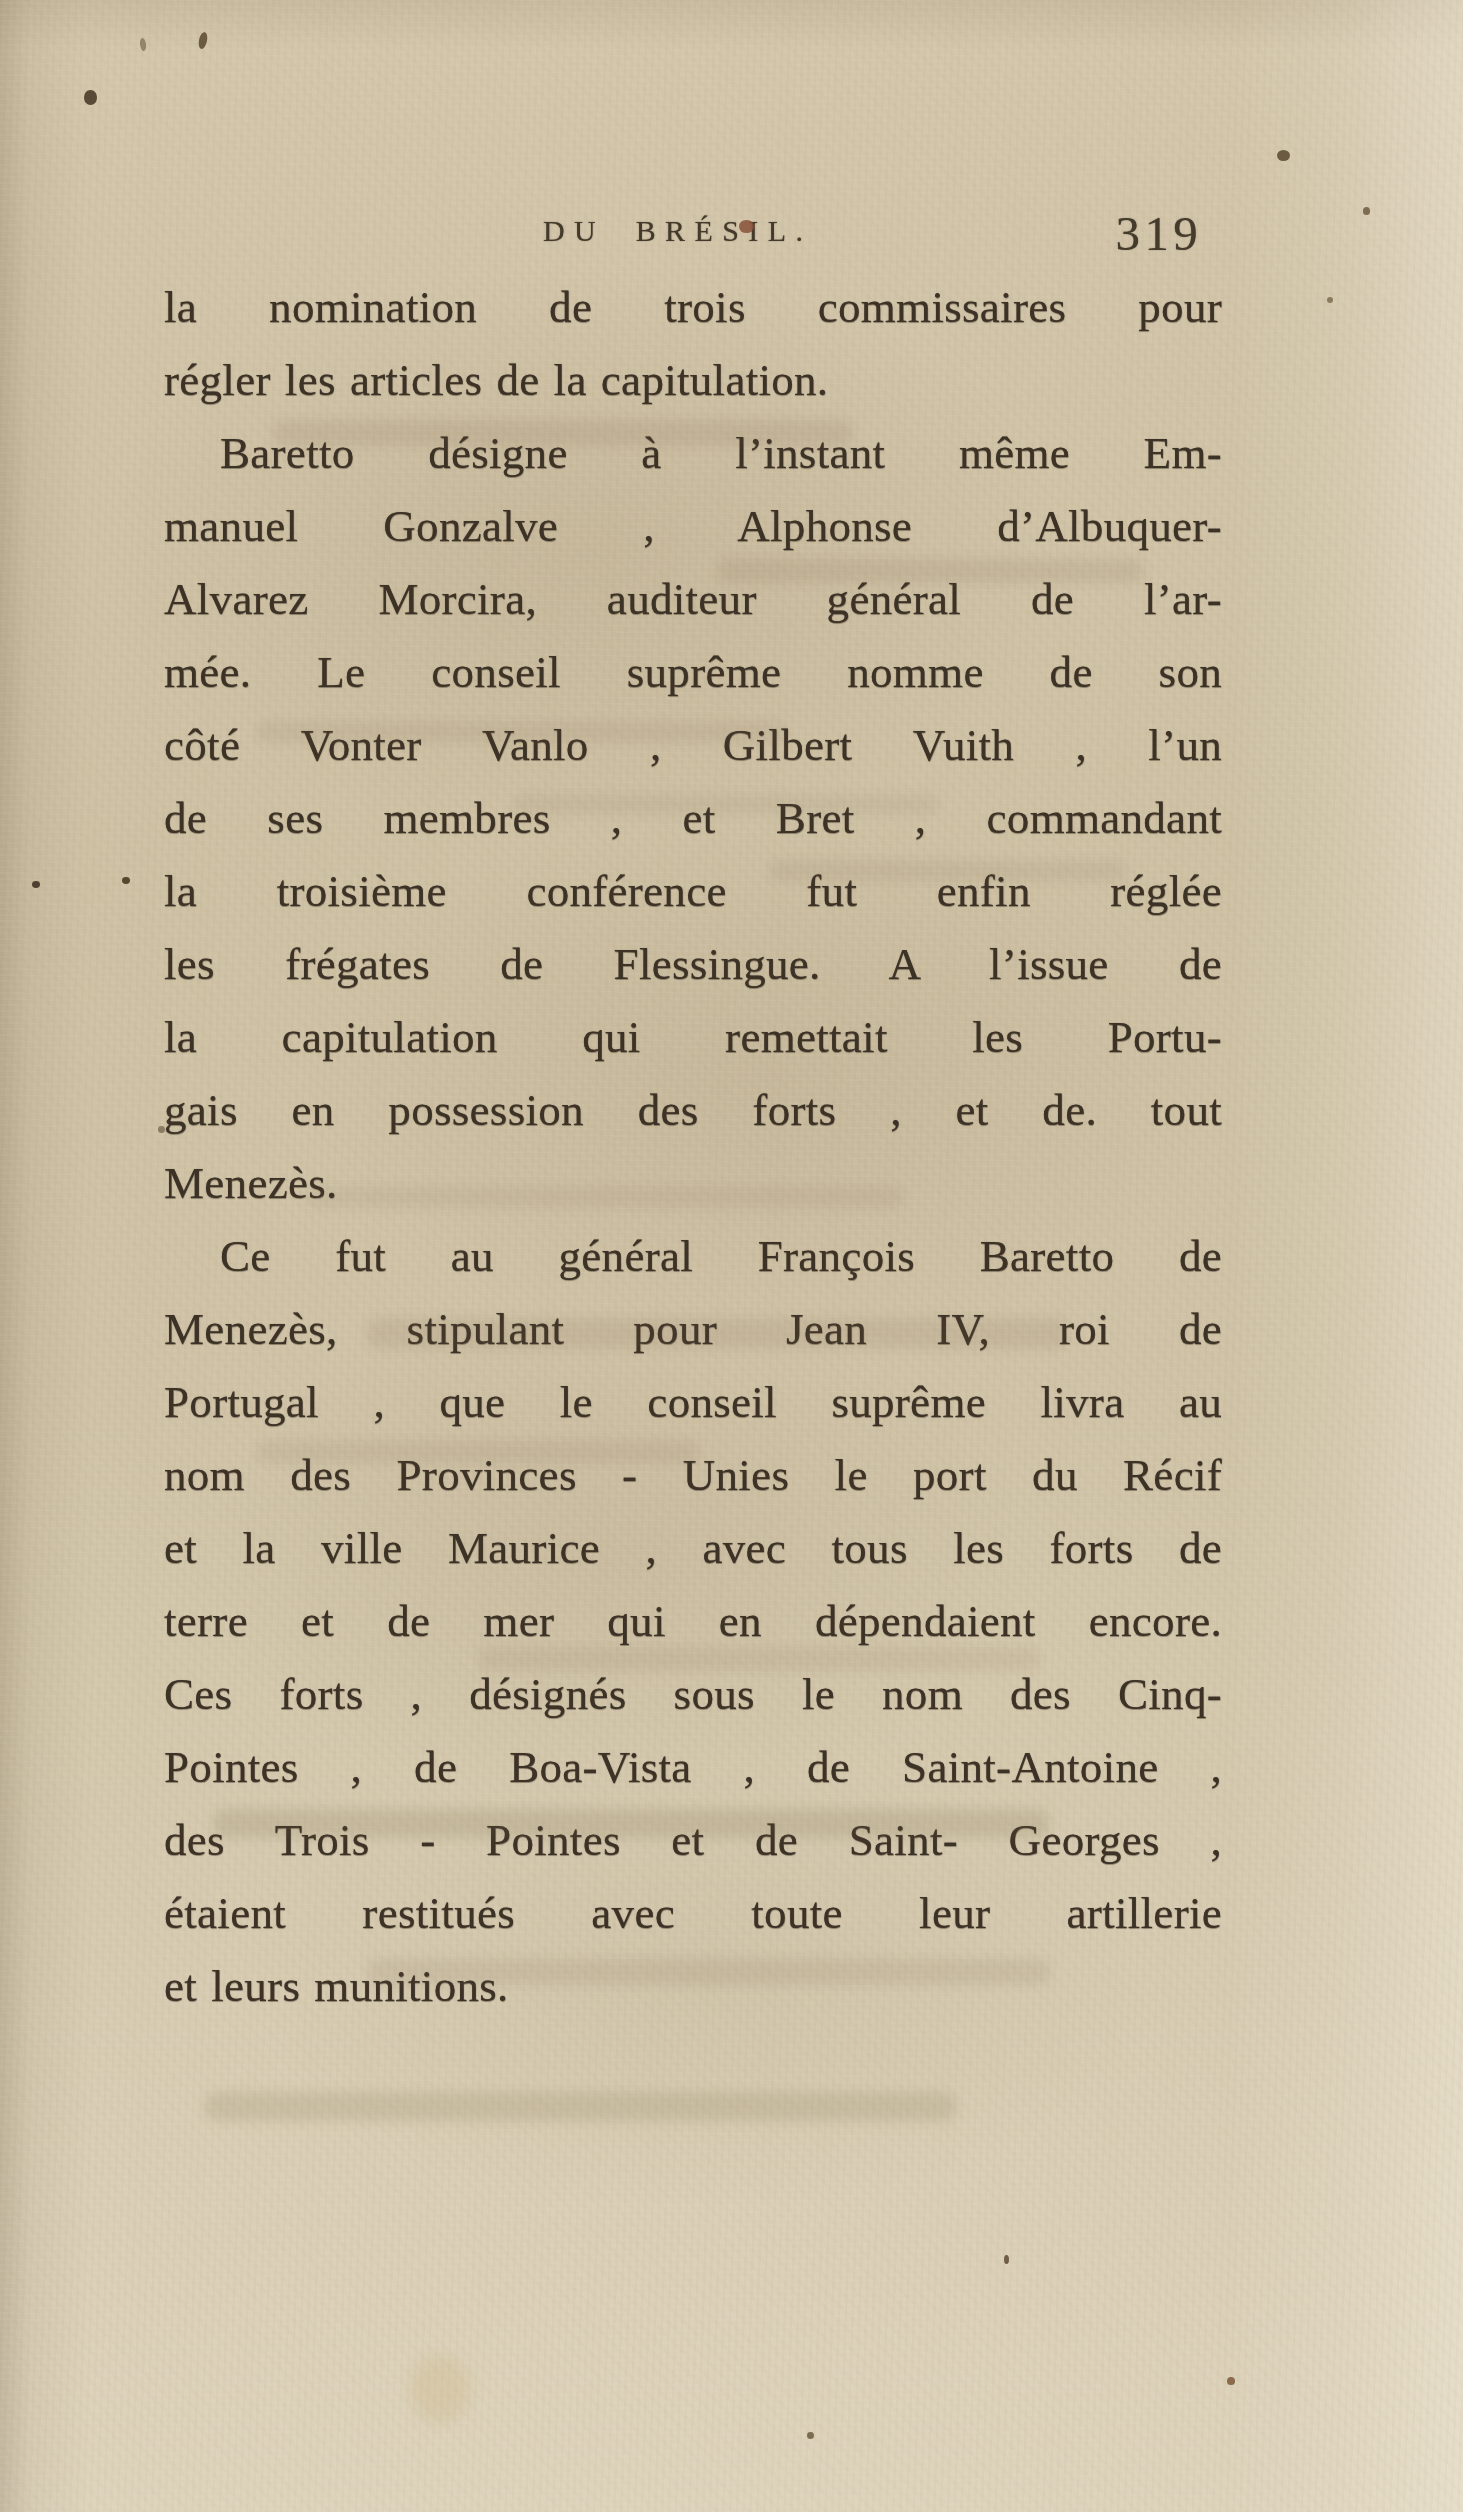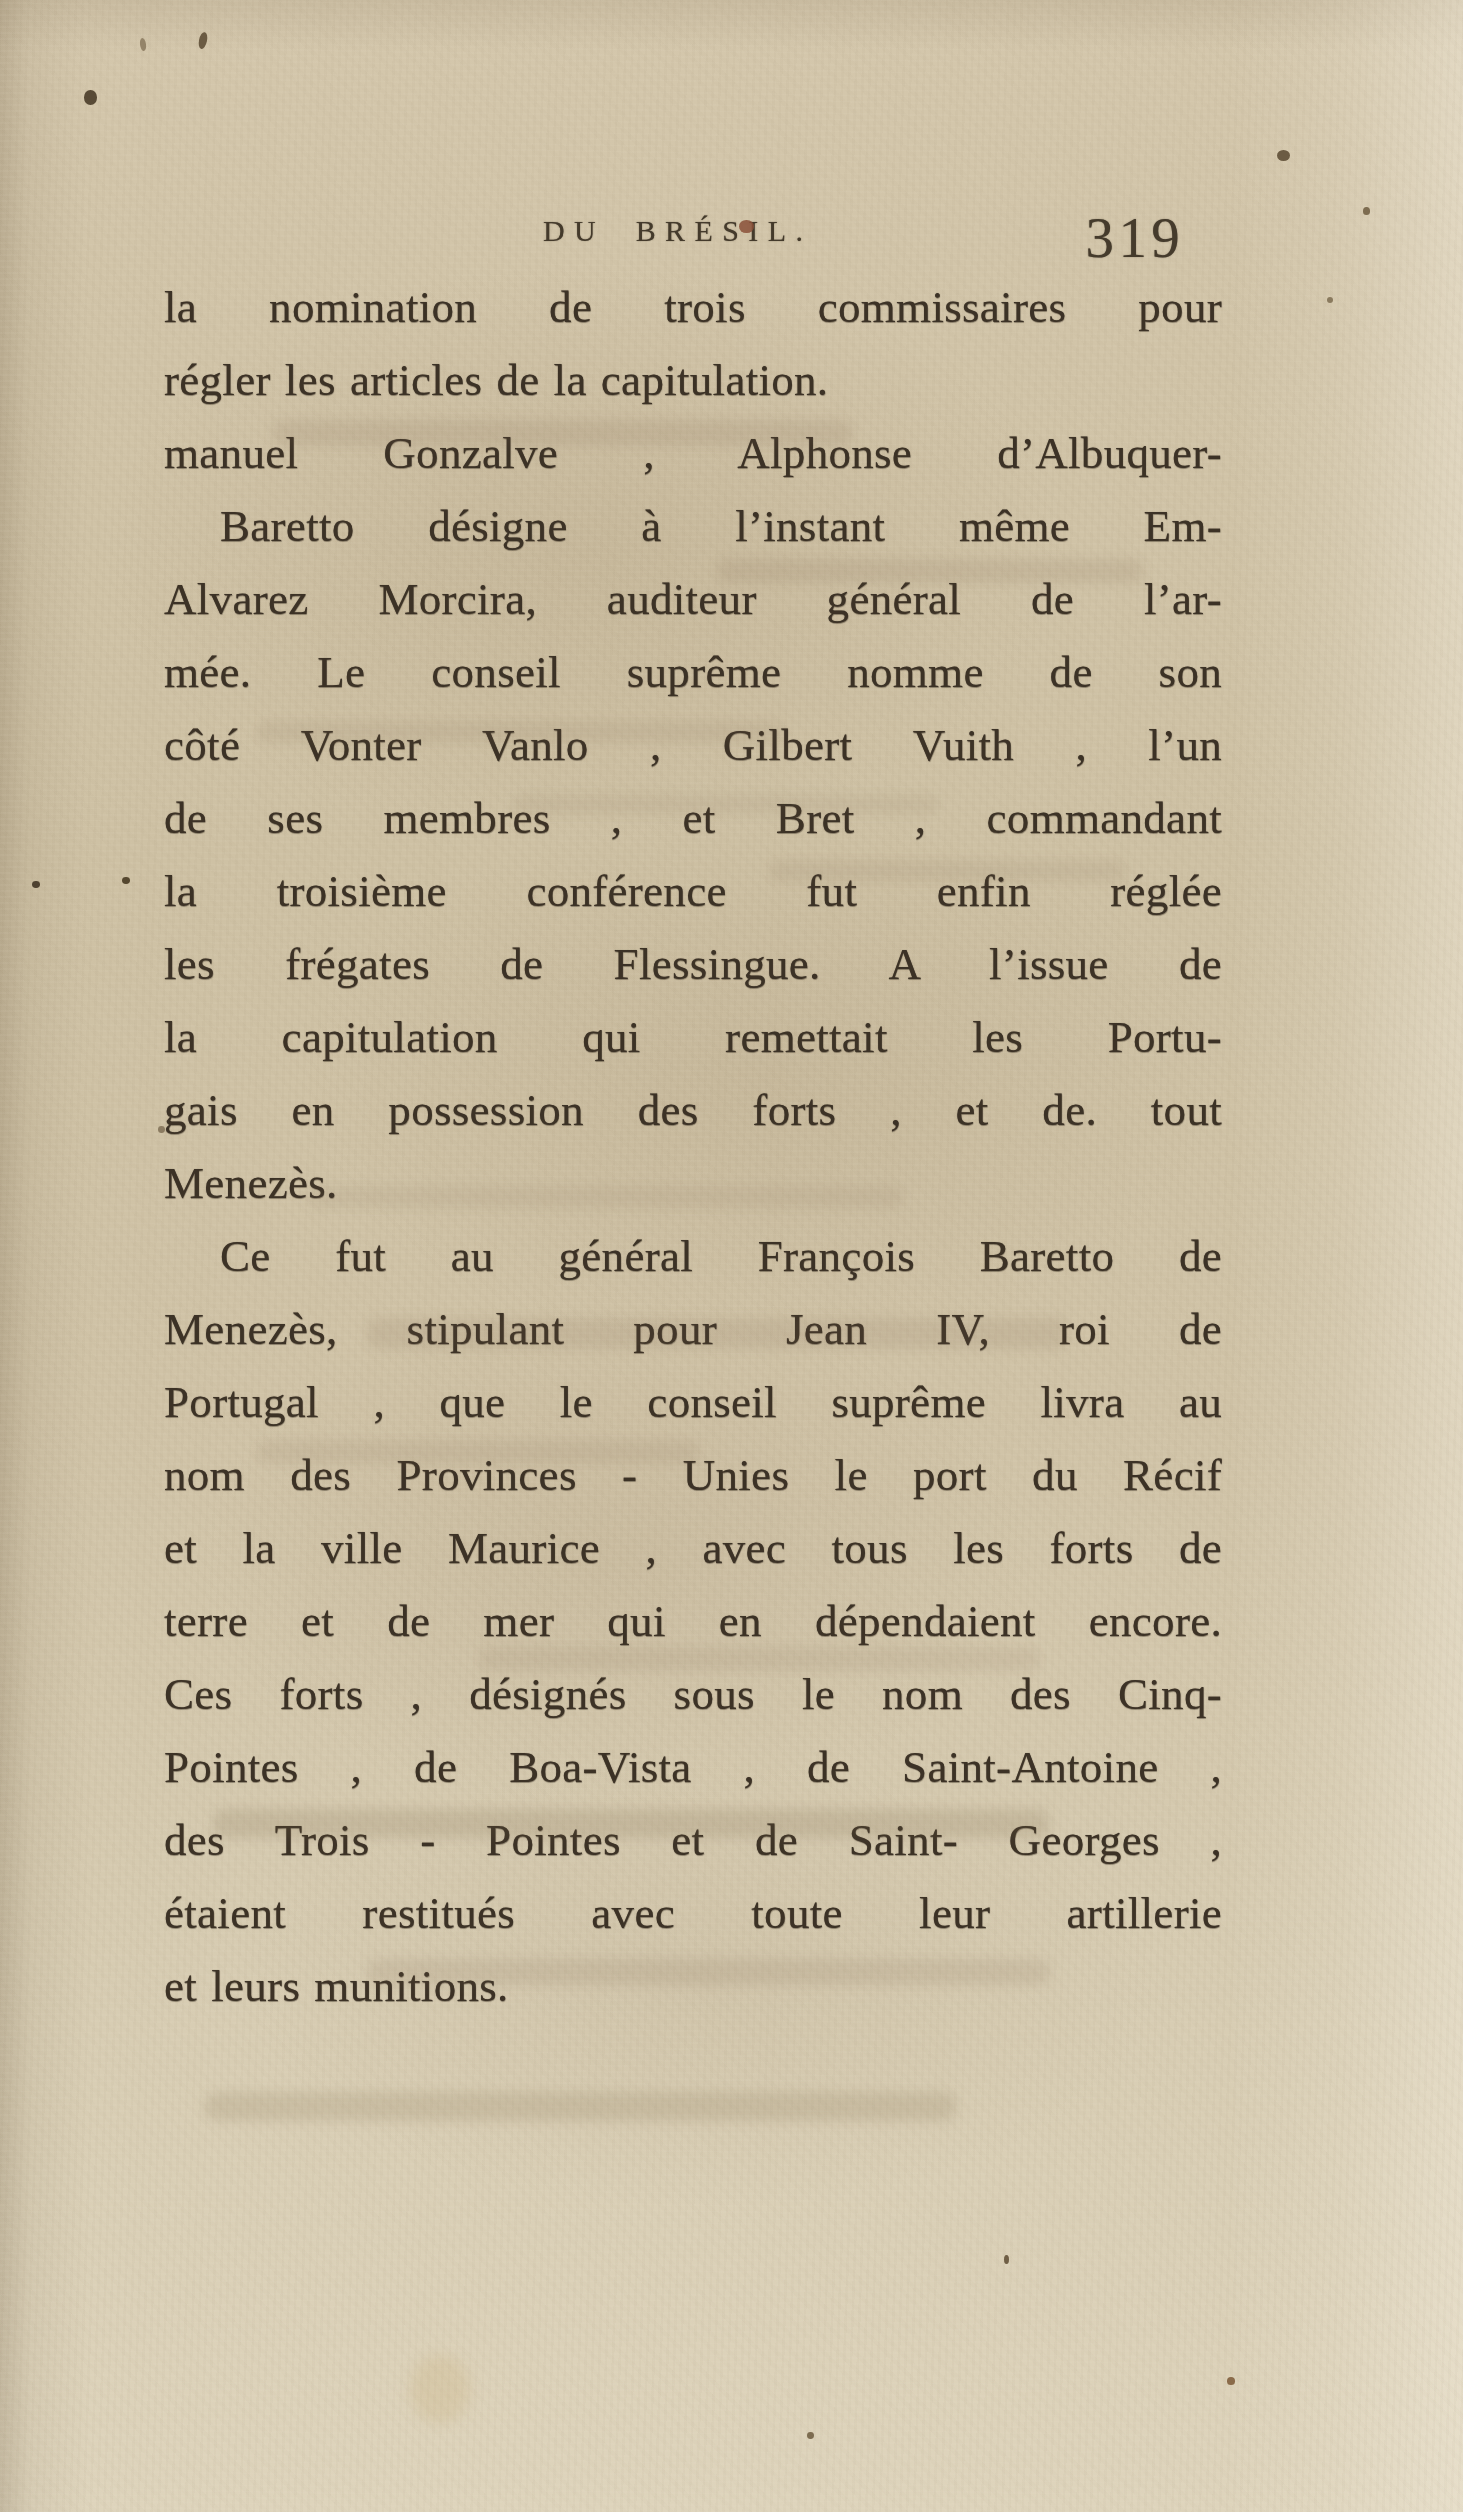--- a/index.html
+++ b/index.html
@@ -41,22 +41,22 @@
 
   .running-title {
     position: absolute; left: calc(50% - 15.4px); top: 11px;
     transform: translateX(-50%);
     font-size: 30px; letter-spacing: 9.4px; word-spacing: 13.7px;
     white-space: nowrap; color: #443a2b;
     text-shadow: 0 0 1.2px rgba(62,52,39,0.75);
   }
 
   .page-number {
-    position: absolute; right: 38px; top: 1.7px;
-    font-size: 57px; letter-spacing: 4.3px; color: #453b2c;
+    position: absolute; right: 20px; top: 1.7px;
+    font-size: 49px; letter-spacing: 4.3px; color: #453b2c;
     text-shadow: 0 0 1.2px rgba(62,52,39,0.65);
   }
 
   .text-block {
     position: absolute; left: 164px; top: 271px; width: 1058px;
     font-size: 45px; line-height: 73px;
     text-shadow: 0.3px 0.8px 0.7px rgba(52,42,30,0.40), 0 0 0.9px rgba(60,50,38,0.55);
     letter-spacing: 0.3px; word-spacing: 2.6px;
   }
 
@@ -102,22 +102,22 @@
 <div class="page">
 
   <div class="header">
     <span class="running-title">DU BRÉSIL.</span>
     <span class="page-number">319</span>
   </div>
 
   <div class="text-block">
     <div class="line">la nomination de trois commissaires pour</div>
     <div class="line para-end">régler les articles de la capitulation.</div>
+    <div class="line indent">Baretto désigne à l’instant même Em-</div>
     <div class="line">manuel Gonzalve , Alphonse d’Albuquer-</div>
-    <div class="line indent">Baretto désigne à l’instant même Em-</div>
     <div class="line">Alvarez Morcira, auditeur général de l’ar-</div>
     <div class="line">mée. Le conseil suprême nomme de son</div>
     <div class="line">côté Vonter Vanlo , Gilbert Vuith , l’un</div>
     <div class="line">de ses membres , et Bret , commandant</div>
     <div class="line">la troisième conférence fut enfin réglée</div>
     <div class="line">les frégates de Flessingue. A l’issue de</div>
     <div class="line">la capitulation qui remettait les Portu-</div>
     <div class="line">gais en possession des forts , et de. tout</div>
     <div class="line para-end">Menezès.</div>
     <div class="line indent">Ce fut au général François Baretto de</div>

